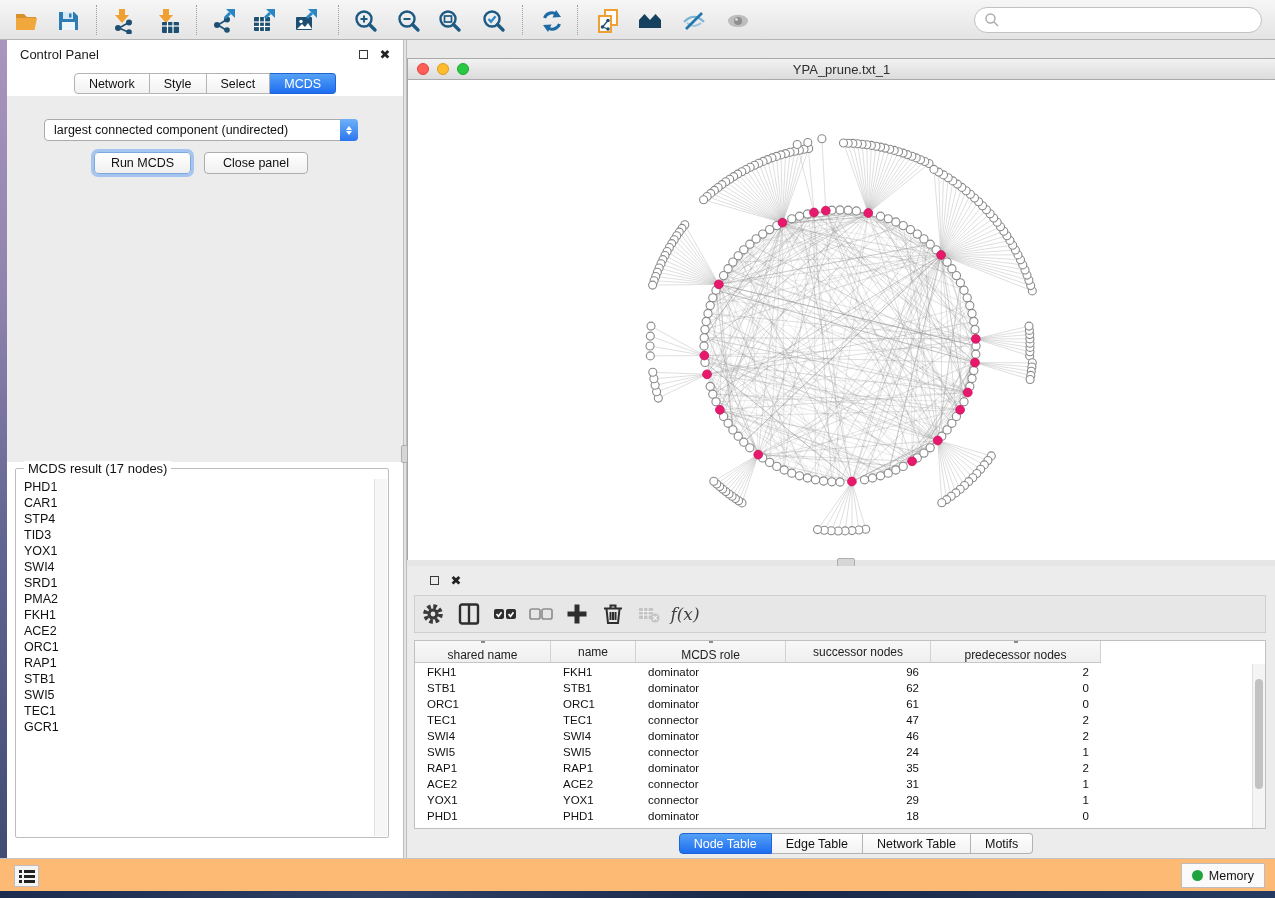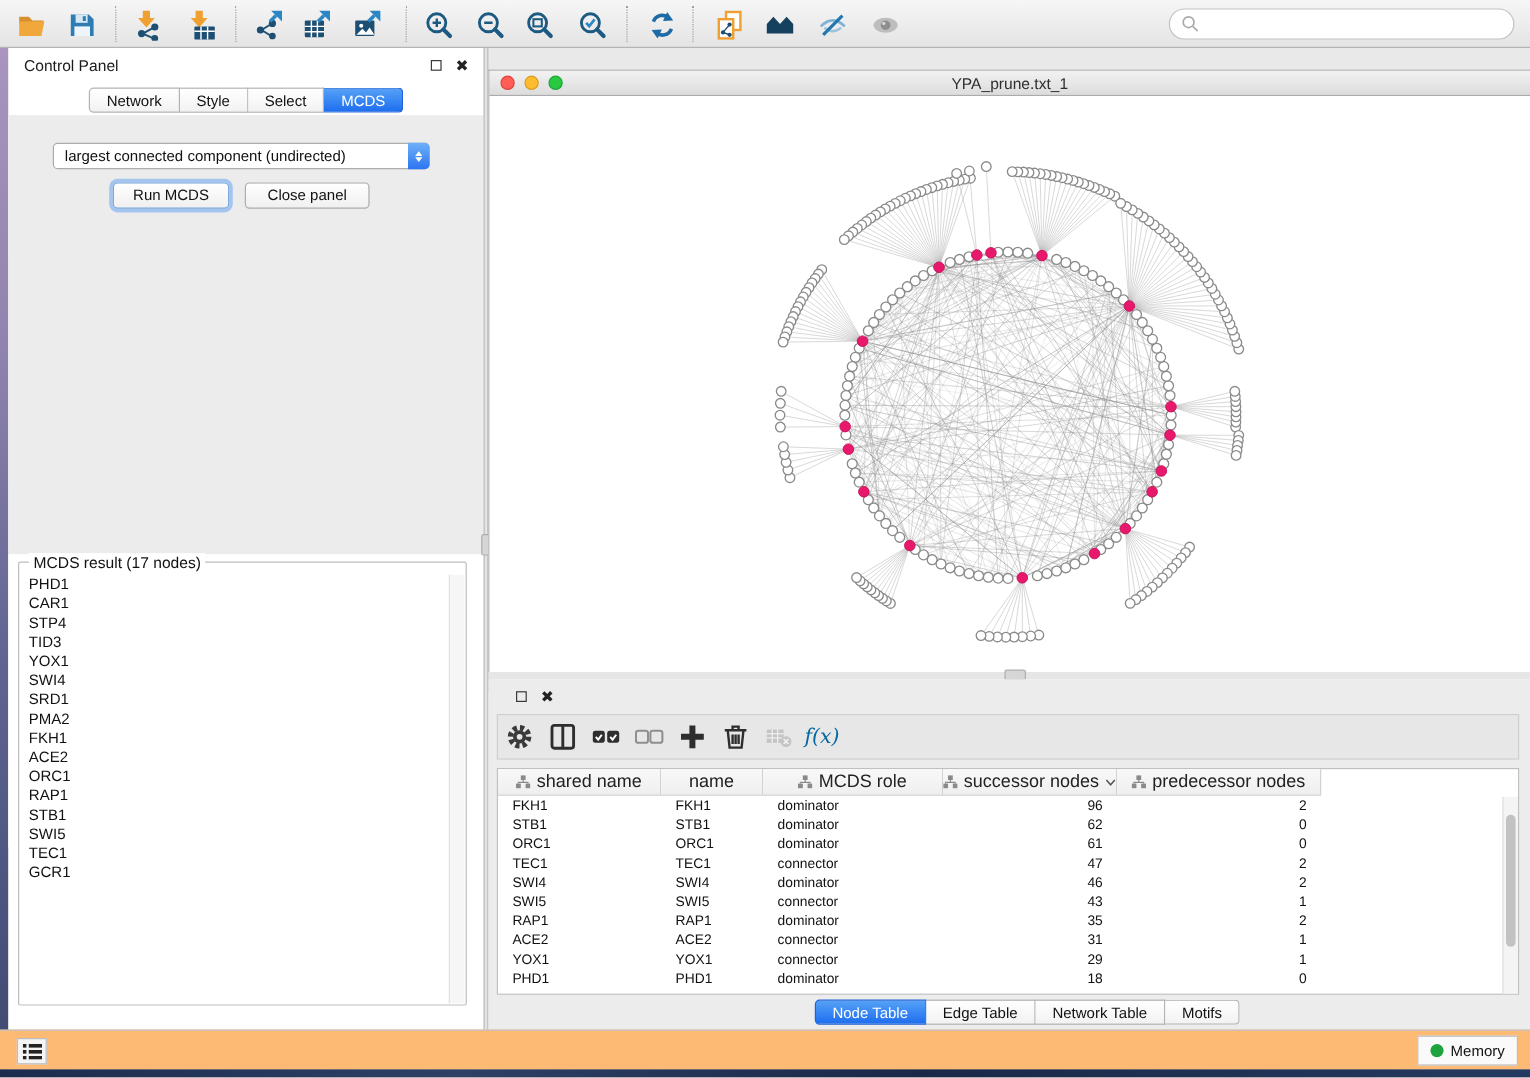--- a/index.html
+++ b/index.html
@@ -79,21 +79,21 @@
   #net-canvas { position:relative; width:100%; height:495px; background:#fff; overflow:hidden; }
 
   
   #table-panel { position:absolute; left:407px; top:566px; width:868px; height:292px; background:#ececec; }
   #tp-toolbar { position:absolute; left:7px; top:29px; width:852px; height:38px; background:#e7e7e7;
     border:1px solid #d0d0d0; display:flex; align-items:center; }
   .tpt-icon { width:36px; height:30px; display:flex; align-items:center; justify-content:center; }
   #node-table { position:absolute; left:7px; top:74px; width:852px; height:189px; background:#fff; border:1px solid #c0c0c0; }
   #nt-header { position:absolute; left:0; top:0; height:22px; display:flex; border-bottom:1px solid #c6c6c6; }
   .nt-th { background:linear-gradient(#f8f8f8,#efefef); border-right:1px solid #d2d2d2; display:flex;
-    align-items:center; justify-content:center; gap:5px; font-size:15px; color:#222; }
+    align-items:center; justify-content:center; gap:5px; font-size:12px; color:#222;flex-direction:column; }
   .nt-body { position:absolute; left:0; top:23px; right:13px; bottom:0; overflow:hidden; }
   .nt-row { display:flex; height:16px; align-items:center; }
   .nt-cell { font-size:11.5px; color:#111; padding:0 12px; white-space:nowrap; }
   #nt-scroll { position:absolute; right:0; top:23px; bottom:0; width:13px; background:#f4f4f4; border-left:1px solid #e0e0e0; }
   #nt-thumb { position:absolute; left:2px; top:15px; width:8px; height:110px; background:#c2c2c2; border-radius:4px; }
 
   #tp-tabs { position:absolute; left:15px; top:267px; width:100%; display:flex; justify-content:center; }
 
   
   #status-bar { position:absolute; left:0px; top:858px; width:1275px; height:33px; background:#fdba74; border-top:1px solid #c3c3c3;padding-left:16px; }
@@ -1144,21 +1144,21 @@
               <line x1="3" y1="10.5" x2="17" y2="10.5"></line>
               <line x1="3" y1="14" x2="17" y2="14"></line>
               <line x1="7.5" y1="7" x2="7.5" y2="18"></line>
               <line x1="12" y1="7" x2="12" y2="18"></line>
             </g>
             <circle cx="19" cy="17" r="4.5" fill="#9a9a9a"></circle>
             <path d="M17 15 l4 4 M21 15 l-4 4" stroke="#fff" stroke-width="1.4"></path>
           </svg>
       </div>
       <div class="tpt-icon">
-        <span style="font-family:'DejaVu Serif','Liberation Serif',serif;font-style:italic;font-size:17px;color:#0369a1;">f(x)</span>
+        <span style="font-family:'DejaVu Serif','Liberation Serif',serif;font-style:italic;font-size:17px;color:#404040;">f(x)</span>
       </div>
     </div>
     <div id="node-table">
       <div id="nt-header">
           <div class="nt-th" style="width: 136px;">
             <svg width="12" height="11">
               <g fill="#8a8a8a">
                 <rect x="4" y="0" width="4" height="4"></rect>
                 <rect x="0" y="7" width="4" height="4"></rect>
                 <rect x="8" y="7" width="4" height="4"></rect>
@@ -1248,21 +1248,21 @@
             <div class="nt-cell" style="width: 136px; text-align: left;">SWI4</div>
             <div class="nt-cell" style="width: 85px; text-align: left;">SWI4</div>
             <div class="nt-cell" style="width: 150px; text-align: left;">dominator</div>
             <div class="nt-cell" style="width: 145px; text-align: right;">46</div>
             <div class="nt-cell" style="width: 170px; text-align: right;">2</div>
           </div>
           <div class="nt-row">
             <div class="nt-cell" style="width: 136px; text-align: left;">SWI5</div>
             <div class="nt-cell" style="width: 85px; text-align: left;">SWI5</div>
             <div class="nt-cell" style="width: 150px; text-align: left;">connector</div>
-            <div class="nt-cell" style="width: 145px; text-align: right;">43</div>
+            <div class="nt-cell" style="width: 145px; text-align: right;">24</div>
             <div class="nt-cell" style="width: 170px; text-align: right;">1</div>
           </div>
           <div class="nt-row">
             <div class="nt-cell" style="width: 136px; text-align: left;">RAP1</div>
             <div class="nt-cell" style="width: 85px; text-align: left;">RAP1</div>
             <div class="nt-cell" style="width: 150px; text-align: left;">dominator</div>
             <div class="nt-cell" style="width: 145px; text-align: right;">35</div>
             <div class="nt-cell" style="width: 170px; text-align: right;">2</div>
           </div>
           <div class="nt-row">

